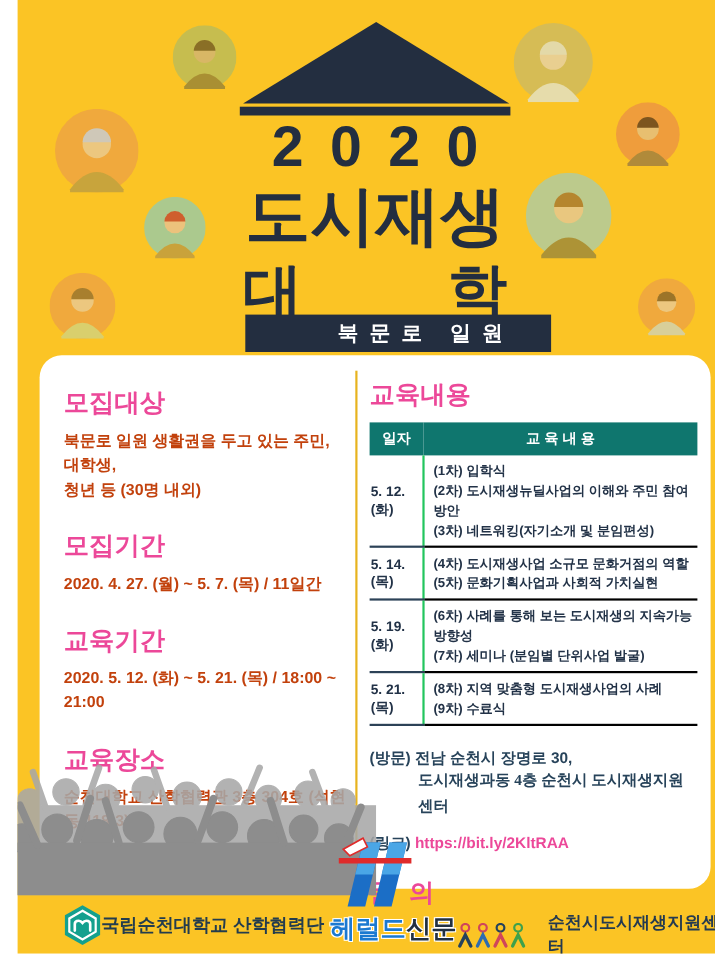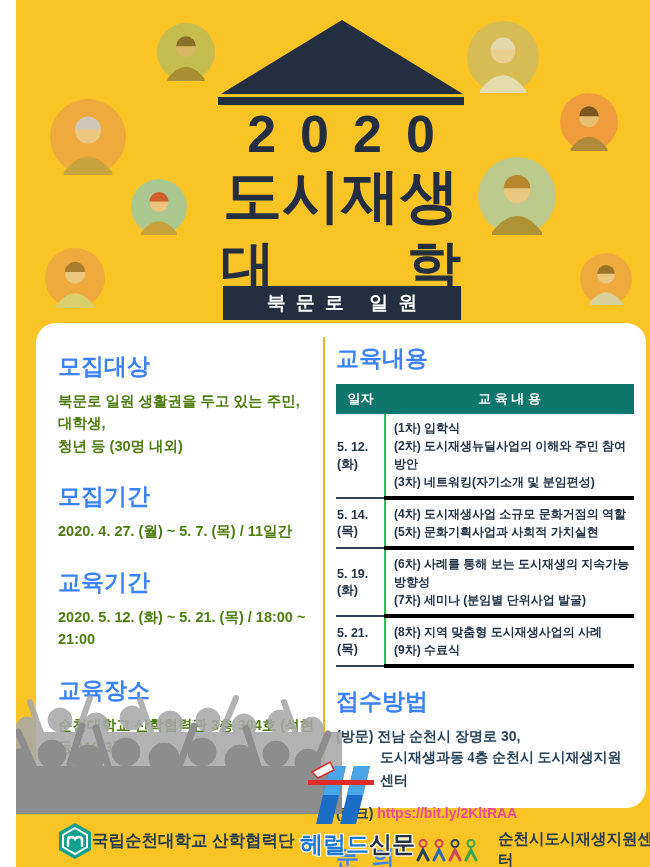--- a/index.html
+++ b/index.html
@@ -11,39 +11,39 @@
   .avatar{position:absolute;}
   .roof-triangle{position:absolute;left:205px;top:20px;width:0;height:0;
     border-left:121px solid transparent;border-right:121px solid transparent;
     border-bottom:74px solid #232e40;}
   .roof-bar{position:absolute;left:202px;top:97px;width:246px;height:8px;background:#232e40;}
   .title-block{position:absolute;left:205px;top:108px;width:240px;color:#232e40;text-align:center;}
   .title-year{font-size:52px;font-weight:800;letter-spacing:24px;margin-right:-24px;line-height:1.02;}
   .title-main{font-size:59px;font-weight:800;line-height:1.0;margin-top:6px;letter-spacing:0px;}
   .title-row3{display:flex;justify-content:space-between;font-size:54px;font-weight:800;line-height:1.0;margin-top:12px;}
   .banner{position:absolute;left:207px;top:286px;width:238px;height:34px;background:#232e40;
-    display:flex;align-items:center;justify-content:center;}
+    display:flex;align-items:center;justify-content:center;padding-left:40px;}
   .banner span{color:#ffffff;font-size:19px;font-weight:700;letter-spacing:10px;margin-right:-10px;white-space:pre;}
   
   .card{position:absolute;left:20px;top:323px;width:610px;height:485px;background:#ffffff;border-radius:20px;}
   .divider{position:absolute;left:287px;top:14px;height:456px;width:2px;background:#e7b31f;}
   .col-left{position:absolute;left:22px;top:28px;width:260px;}
   .col-right{position:absolute;left:300px;top:20px;width:298px;}
   .sec{margin-bottom:24px;}
-  .sec-heading{color:#3b82f6;font-size:23px;font-weight:800;margin:0 0 8px 0;white-space:pre;}
-  .body-text{font-size:14.5px;color:#4d7c0f;font-weight:700;line-height:1.55;}
+  .sec-heading{color:#ec4899;font-size:23px;font-weight:800;margin:0 0 8px 0;white-space:pre;}
+  .body-text{font-size:14.5px;color:#c2410c;font-weight:700;line-height:1.55;}
   .note-red{color:#e8432e;font-size:11.5px;font-weight:700;margin-top:8px;line-height:1.4;}
   .indent2{padding-left:44px;font-family:Liberation Serif, serif;}
   table.edu{width:100%;border-collapse:collapse;margin-top:10px;color:#223247;}
   table.edu th{background:#0f766e;color:#ffffff;font-size:13px;font-weight:700;padding:6px 2px;white-space:pre;}
   table.edu td{vertical-align:middle;}
   td.date-cell{width:46px;text-align:left;font-size:12.5px;font-weight:700;
     border-right:2px solid #22c55e;border-bottom:2px solid #2c4257;padding:5px 1px;line-height:1.3;}
   td.content-cell{font-size:12px;font-weight:700;padding:5px 2px 5px 8px;line-height:1.5;
-    border-bottom:4px solid #000000;}
+    border-bottom:2px solid #000000;}
   .apply-line{font-size:14px;color:#27435a;font-weight:700;line-height:1.6;}
   .link-text{color:#ec4899;text-decoration:none;}
   
   .crowd{position:absolute;left:-4px;top:676px;}
   .univ-logo{position:absolute;left:42px;top:822px;display:flex;align-items:center;}
   .univ-text{font-size:16.5px;font-weight:800;color:#233c4e;}
   .herald-icon{position:absolute;left:290px;top:758px;}
   .herald-text{position:absolute;left:284px;top:829px;font-size:23px;font-weight:800;white-space:nowrap;
     text-shadow:-1px -1px 0 #fff,1px -1px 0 #fff,-1px 1px 0 #fff,1px 1px 0 #fff;}
   .herald-blue{color:#1b79d0;}
@@ -196,21 +196,20 @@
               </td>
               <td class="content-cell">
                 <div>(8차) 지역 맞춤형 도시재생사업의 사례</div>
                 <div>(9차) 수료식</div>
               </td>
             </tr>
           </tbody>
       </table>
 
       <div style="margin-top:18px">
-        <h3 class="sec-heading">접수방법</h3>
         <div class="apply-line">(방문) 전남 순천시 장명로 30,</div>
         <div class="apply-line indent2">도시재생과동 4층 순천시 도시재생지원센터</div>
         <div class="apply-line" style="margin-top:10px">
           <span style="white-space:pre;">(링크) </span><span class="link-text">https://bit.ly/2KltRAA</span>
         </div>
       </div>
 
       <div style="margin-top:18px">
         <h3 class="sec-heading">문  의</h3>
 

